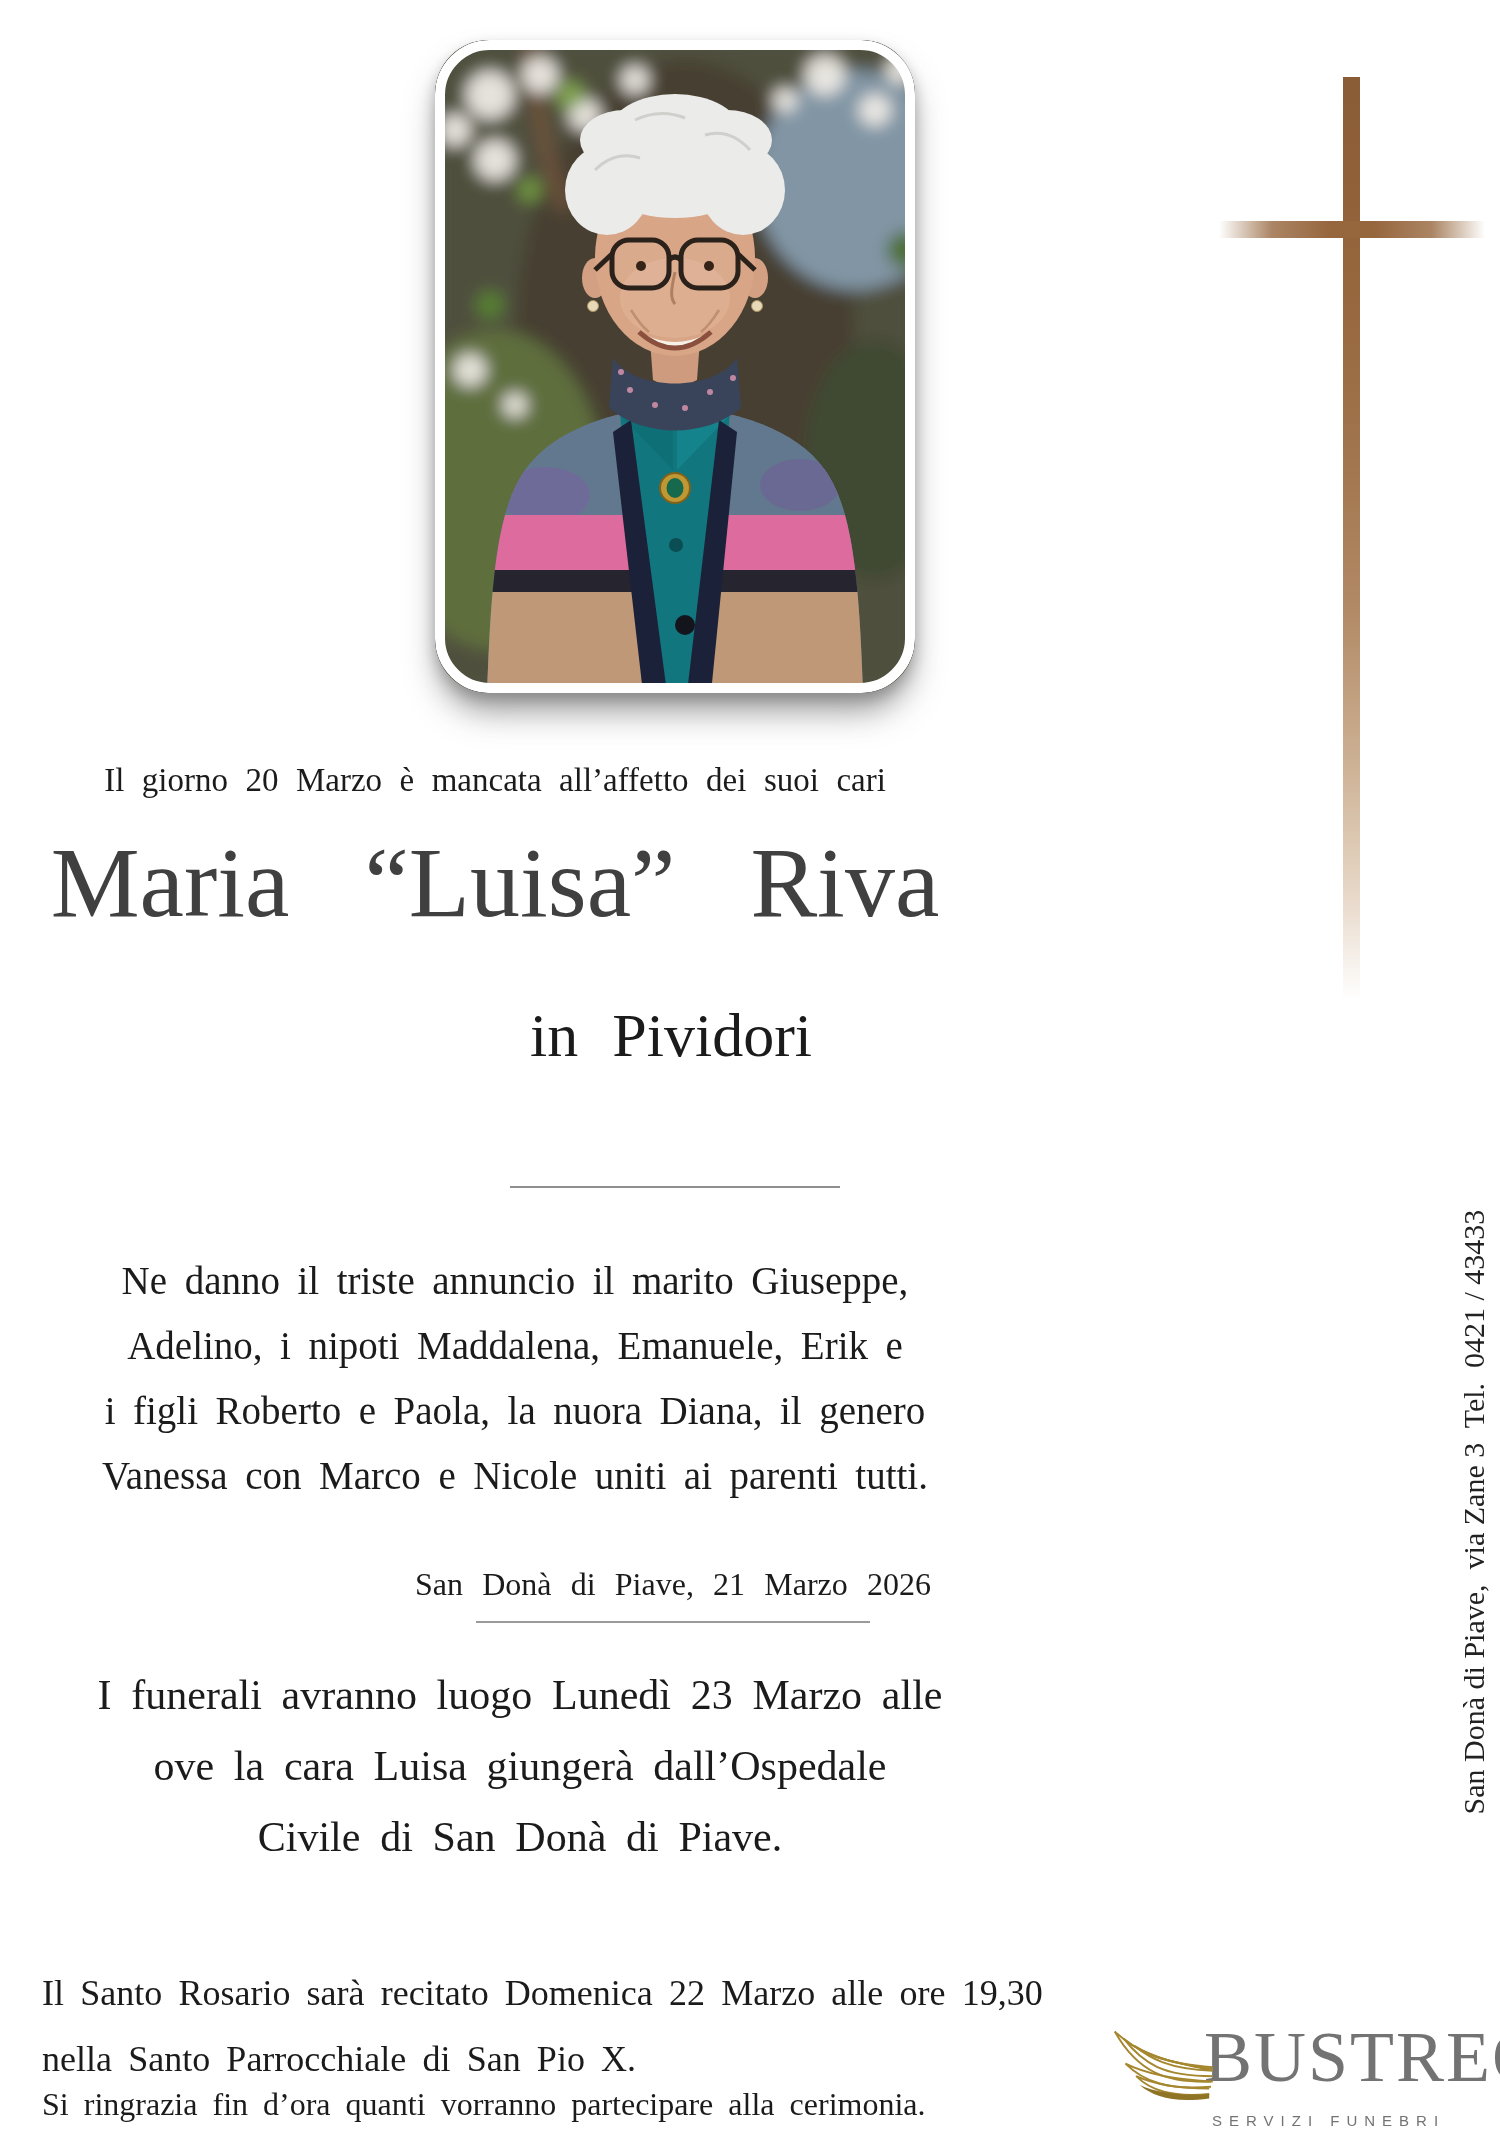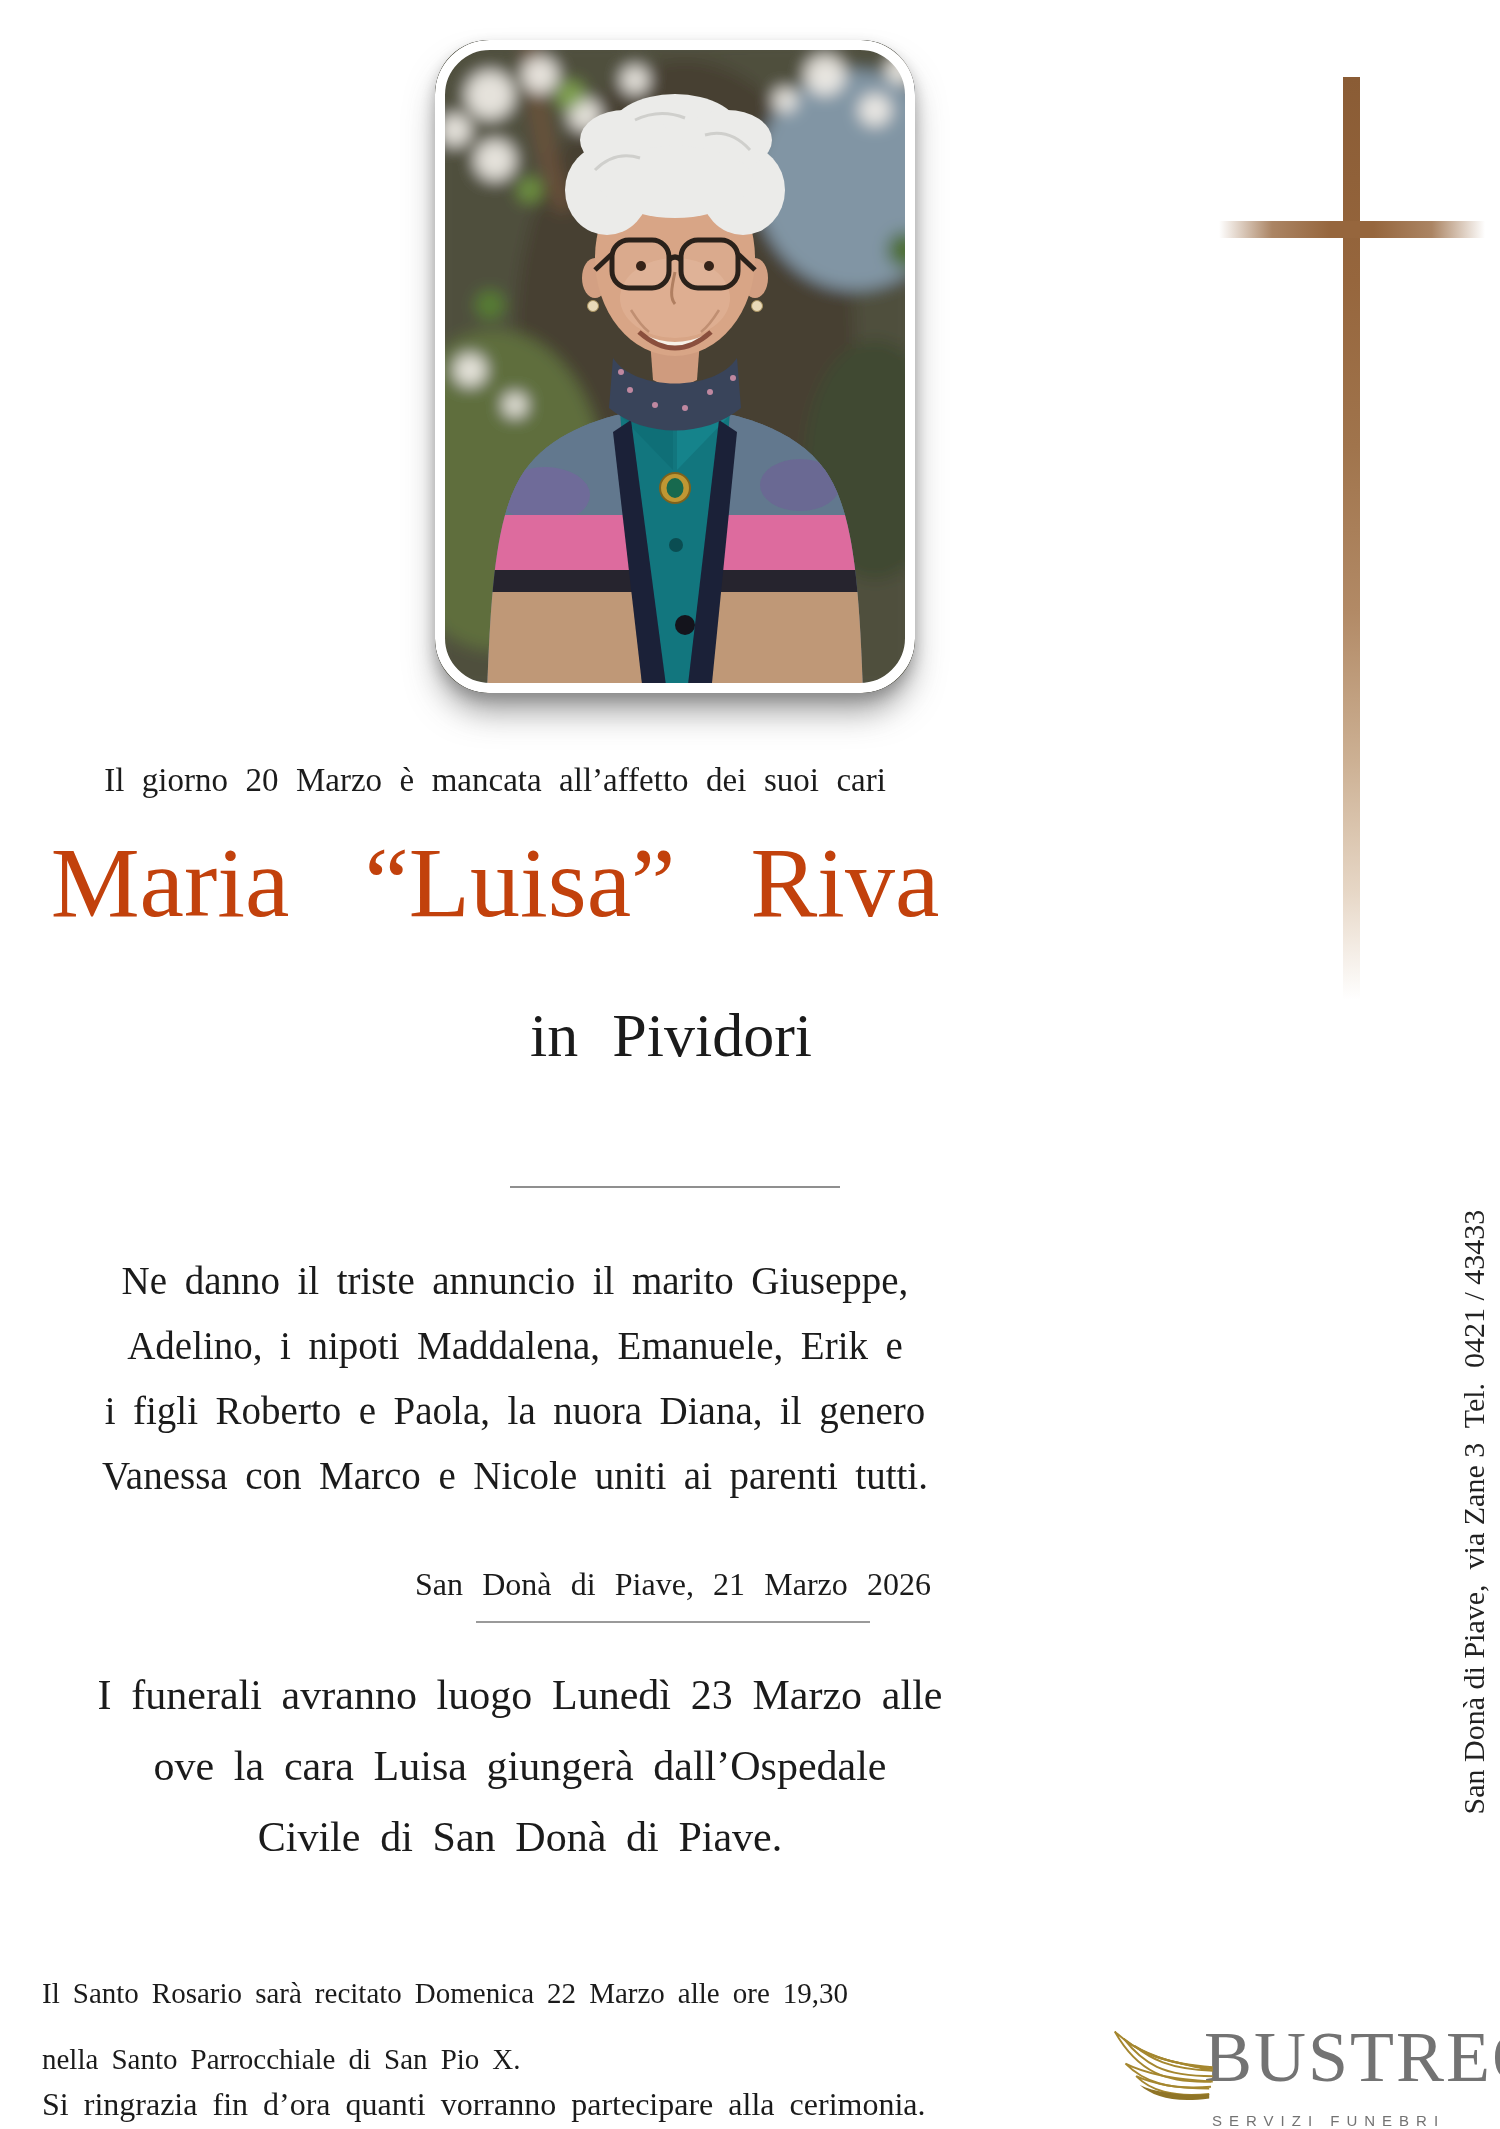--- a/index.html
+++ b/index.html
@@ -29,36 +29,36 @@
   
   .side-text{
     position:absolute;left:1095px;top:1494px;width:760px;height:36px;
     transform:rotate(-90deg);transform-origin:center;
     font-size:30px;text-align:center;white-space:pre;color:#222;
   }
   
   .intro{position:absolute;left:0;top:762px;width:990px;text-align:center;
     font-size:33px;word-spacing:.28em;}
   .name{position:absolute;left:0;top:828px;width:990px;text-align:center;
-    font-size:100px;line-height:1.1;margin:0;font-weight:normal;word-spacing:.5em;color:#c2410c;}
+    font-size:100px;line-height:1.1;margin:0;font-weight:normal;word-spacing:.5em;color:#404040;}
   .married{position:absolute;left:171px;top:1000px;width:1000px;text-align:center;
     font-size:62px;word-spacing:.3em;}
   .age{position:absolute;left:173px;top:1112px;width:1000px;text-align:center;
     font-size:43px;word-spacing:.3em;}
   .rule{position:absolute;height:2px;background:#8f8f8f;}
   .rule-age{left:510px;top:1186px;width:330px;}
   .rule-date{left:476px;top:1621px;width:394px;background:#9a9a9a;}
   .announce{position:absolute;left:15px;top:1248px;width:1000px;text-align:center;
     font-size:39px;line-height:65px;word-spacing:.2em;}
   .dateline{position:absolute;left:173px;top:1566px;width:1000px;text-align:center;
     font-size:32px;word-spacing:.35em;}
   .funeral{position:absolute;left:20px;top:1660px;width:1000px;text-align:center;
     font-size:42px;line-height:71px;word-spacing:.22em;}
   .rosary{position:absolute;left:42px;top:1960px;width:1360px;
-    font-size:29px;line-height:66px;word-spacing:.2em;}
+    font-size:36px;line-height:66px;word-spacing:.2em;}
   .thanks{position:absolute;left:42px;top:2086px;width:1100px;
     font-size:32px;word-spacing:.22em;}
   
   .logo{position:absolute;left:1104px;top:2008px;}
   .logo-row{display:flex;align-items:center;}
   .wing{width:116px;height:98px;margin-right:-16px;position:relative;top:4px;}
   .brand{font-size:72px;letter-spacing:2px;color:#737373;line-height:1;}
   .tag{margin-top:6px;margin-left:108px;width:230px;text-align:center;
     font-family:"Liberation Sans",sans-serif;
     font-size:15px;letter-spacing:7px;color:#737373;white-space:nowrap;}

